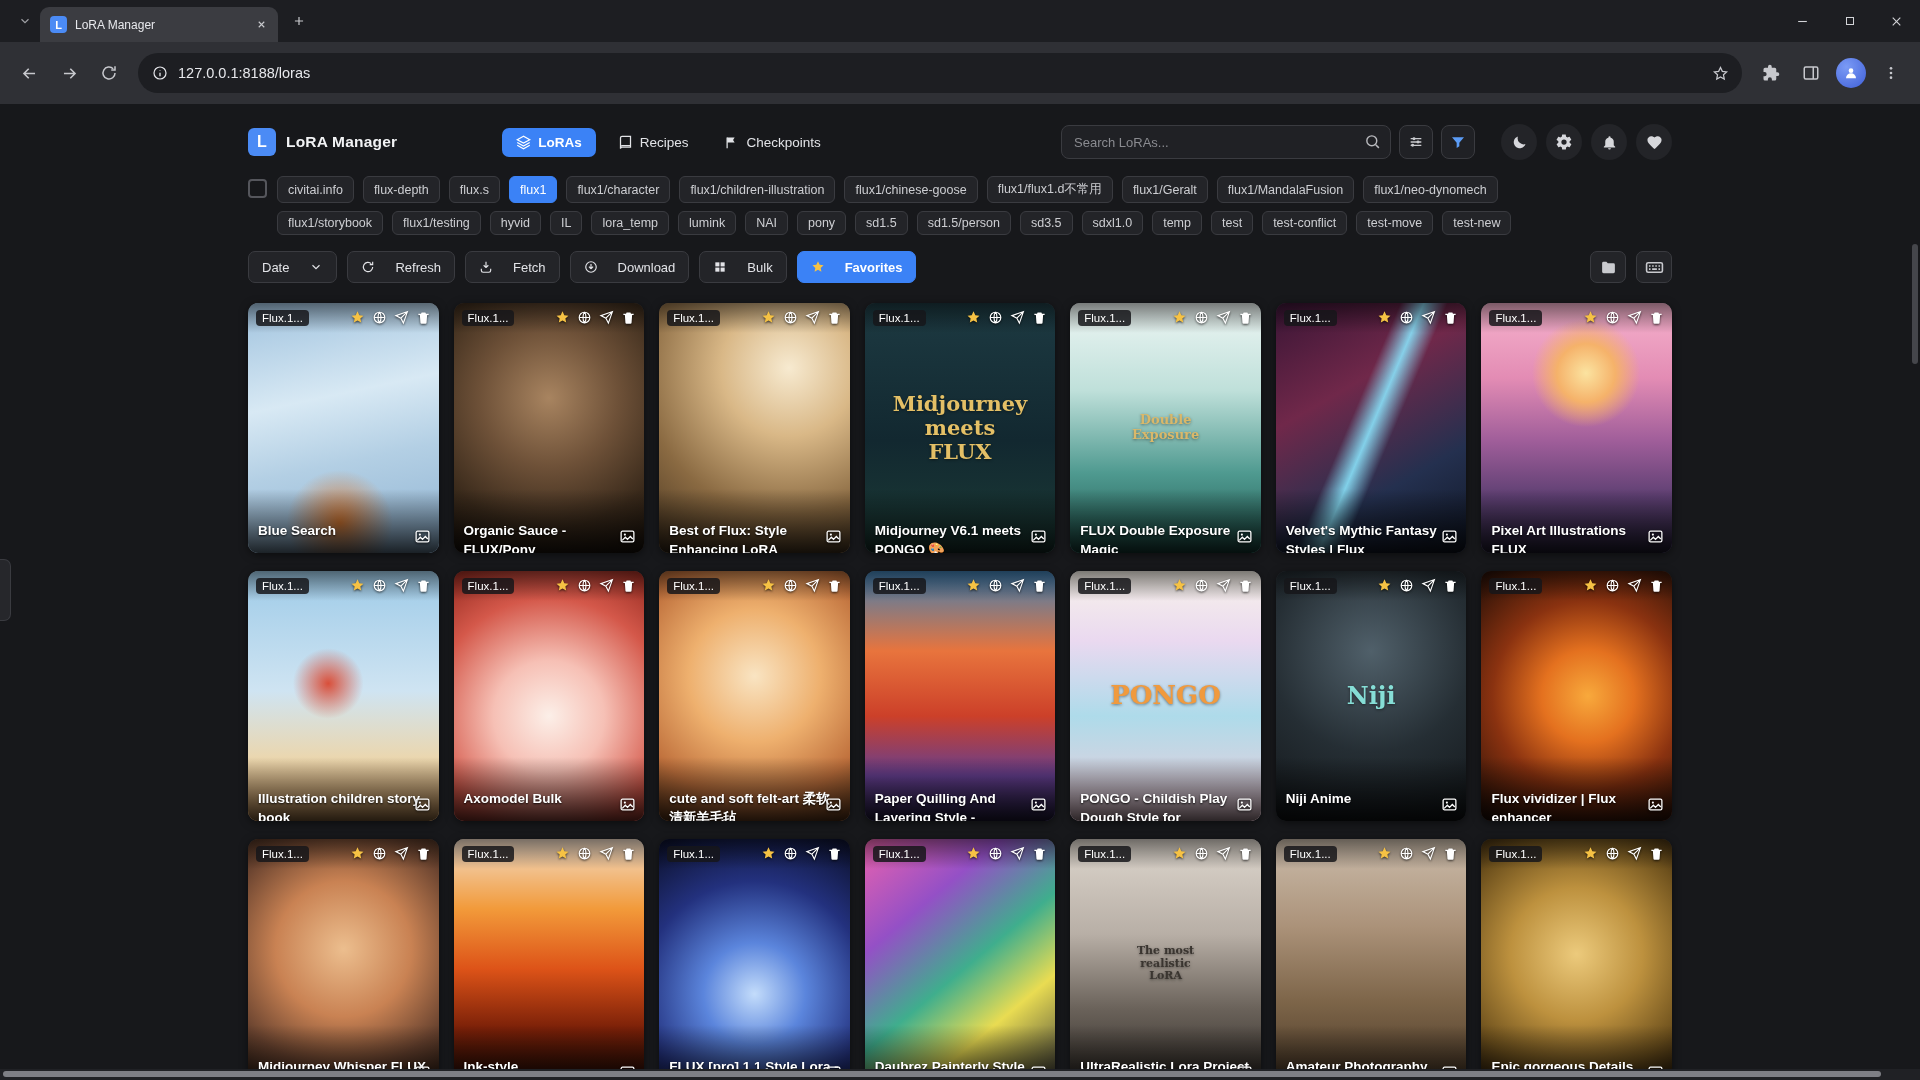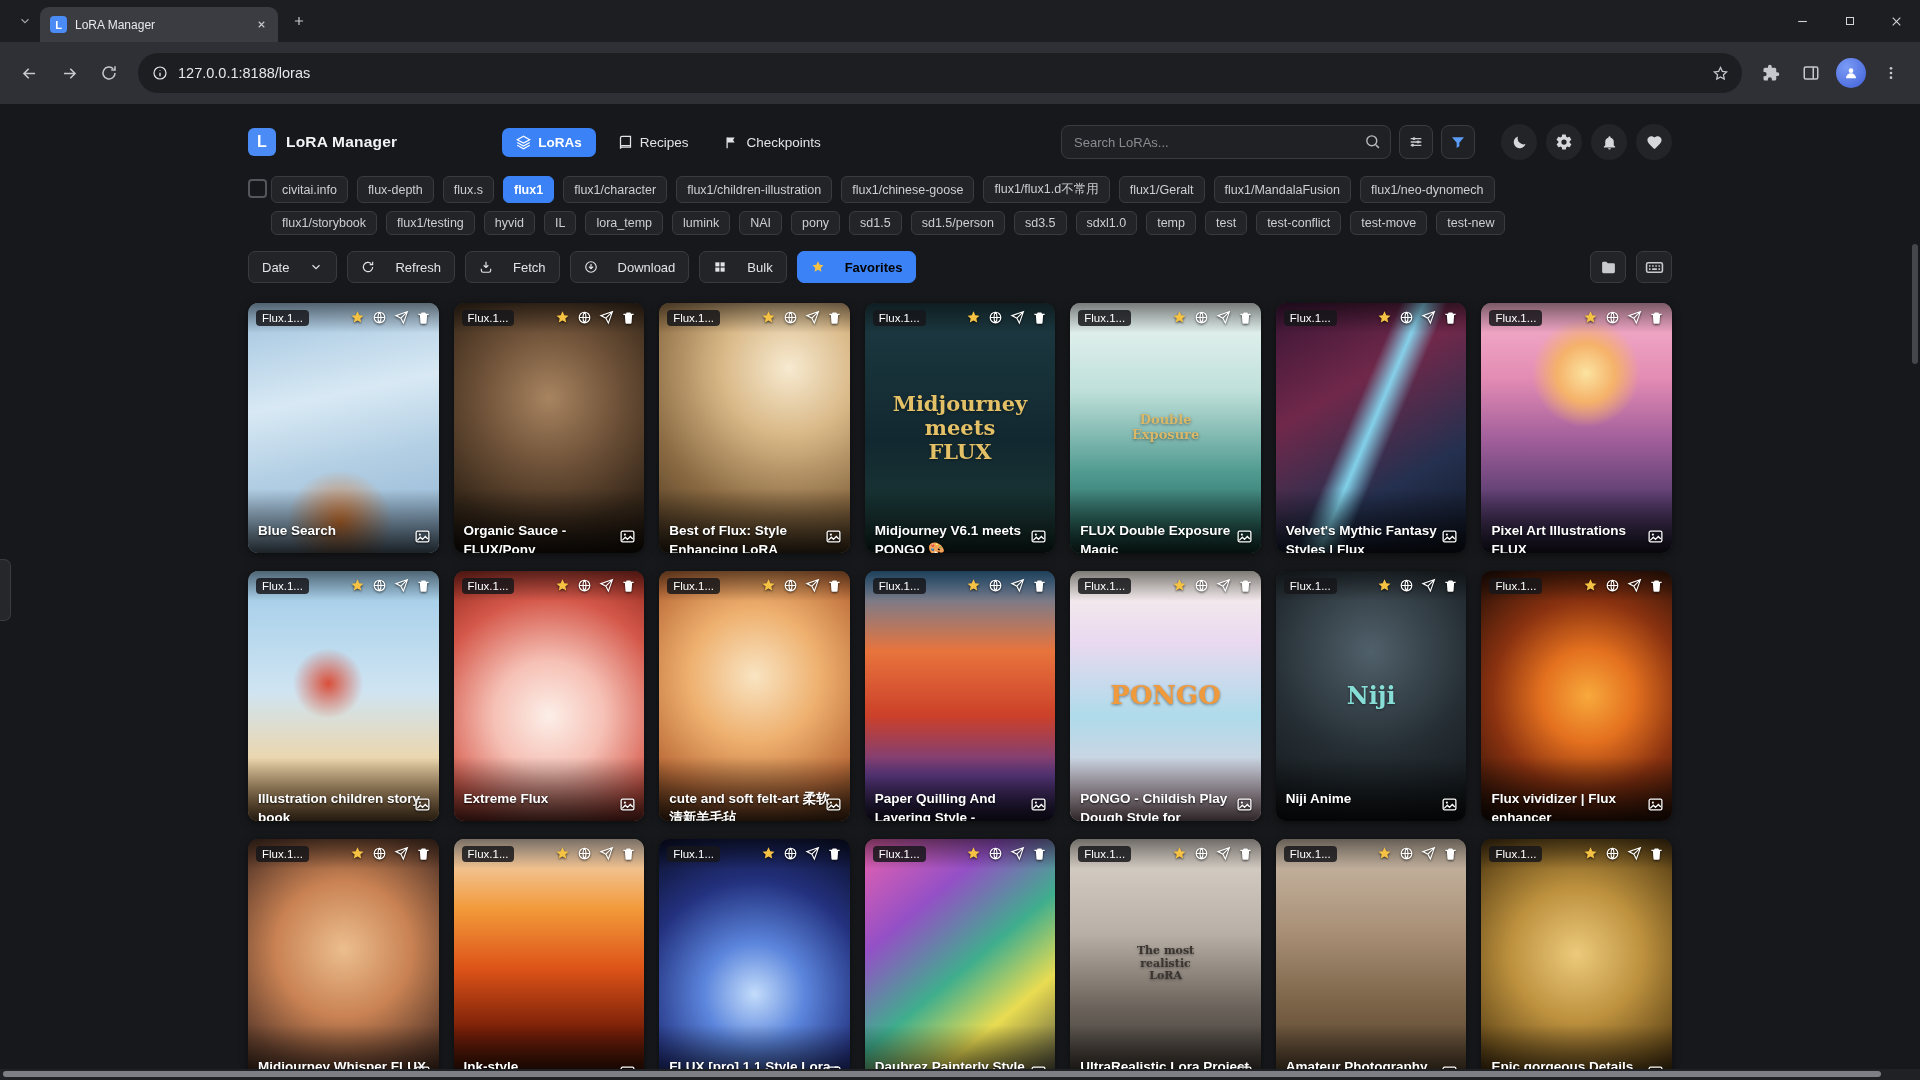--- a/index.html
+++ b/index.html
@@ -42,31 +42,31 @@
   .search-zone { margin-left:auto; display:flex; align-items:center; gap:8px; }
   .search-wrap { position:relative; width:330px; }
   .search-input { width:100%; height:34px; background:#202125; border:1px solid #3a3b40; border-radius:8px; color:#e6e7eb; font-size:13px; padding:0 36px 0 12px; font-family:inherit; }
   .search-input::placeholder { color:#8a8b90; }
   .search-icon { position:absolute; right:10px; top:8px; color:#b9babe; }
   .mini-btn { width:34px; height:34px; border-radius:8px; background:#202125; border:1px solid #3a3b40; display:flex; align-items:center; justify-content:center; color:#c9cace; }
   .mini-btn.filter { color:#5b9cf6; }
   .header-icons { display:flex; gap:9px; margin-left:26px; }
   .circle-btn { width:36px; height:36px; border-radius:50%; background:#232428; display:flex; align-items:center; justify-content:center; color:#d6d7db; }
 
-  .tags-zone { display:flex; align-items:flex-start; gap:4px; margin-top:8px; }
+  .tags-zone { display:flex; align-items:flex-start; gap:10px; margin-top:8px; }
   .select-box { width:19px; height:19px; margin-top:3px; border:2px solid #55565c; border-radius:4px; background:transparent; cursor:pointer; flex:0 0 auto; }
   .tag-rows { display:flex; flex-direction:column; gap:8px; }
   .tag-row { display:flex; gap:9px; }
   .tag { padding:4px 10px; background:#232428; border:1px solid #3a3b40; border-radius:6px; color:#cdced2; font-size:12.5px; white-space:nowrap; cursor:pointer; }
-  .tag-active { background:var(--accent); border-color:var(--accent); color:#fff; font-weight:700; }
+  .tag-active { background:var(--accent); border-color:var(--accent); color:#fff; font-weight:400; }
 
   .actions-row { display:flex; align-items:center; gap:10px; margin-top:16px; }
   .btn { display:flex; align-items:center; gap:20px; height:32px; padding:0 13px; background:#232428; border:1px solid #3a3b40; border-radius:7px; color:#e2e3e7; font-size:13px; }
   .btn svg { width:14px; height:14px; }
-  .btn-primary { background:var(--accent); border-color:var(--accent); color:#000000; font-weight:700; }
+  .btn-primary { background:var(--accent); border-color:var(--accent); color:#ffffff; font-weight:700; }
   .btn-primary .fav-star { color:var(--star); }
   .right-actions { margin-left:auto; display:flex; gap:10px; }
   .sq-btn { width:36px; height:32px; background:#232428; border:1px solid #3a3b40; border-radius:7px; display:flex; align-items:center; justify-content:center; color:#c9cace; }
 
   
   .grid { margin-top:20px; display:grid; grid-template-columns:repeat(7, 1fr); gap:18px 15px; }
   .card { position:relative; height:250px; border-radius:10px; overflow:hidden; background:#26272b; box-shadow:0 2px 8px rgba(0,0,0,.5); cursor:pointer; }
   .card-img { position:absolute; inset:0; display:flex; align-items:center; justify-content:center; }
   .img-text { font-weight:700; text-align:center; white-space:pre-line; line-height:1.15; text-shadow:0 1px 3px rgba(0,0,0,.45); font-family:"DejaVu Serif",serif; }
   .card-top { position:absolute; top:0; left:0; right:0; display:flex; align-items:flex-start; justify-content:space-between; padding:7px 8px; background:linear-gradient(rgba(0,0,0,.5), rgba(0,0,0,0)); }
@@ -693,21 +693,21 @@
                   </svg>
                 </span>
         <span class="ci">
                   <svg viewBox="0 0 24 24" fill="#fff">
                     <path d="M6.2 8h11.6l-.9 12.2a1.8 1.8 0 0 1-1.8 1.8H8.9a1.8 1.8 0 0 1-1.8-1.8L6.2 8zM9 4h6l1 2h4.2v2H3.8V6H8l1-2z"></path>
                   </svg>
                 </span>
       </span>
     </div>
     <div class="card-grad"></div>
-    <div class="card-title">Extreme Flux</div>
+    <div class="card-title">Axomodel Bulk</div>
     <span class="card-imgicon">
               <svg viewBox="0 0 24 24" fill="none" stroke="#fff" stroke-width="1.8">
                 <rect x="3" y="4.5" width="18" height="15" rx="2"></rect>
                 <circle cx="8.3" cy="9.3" r="1.5" fill="#fff" stroke="none"></circle>
                 <path d="M4.5 17.5l4.5-4.5 3 3 4-4 3.5 3.5"></path>
               </svg>
             </span>
           </div>
           <div class="card">
     <div class="card-img" style="background:radial-gradient(circle at 50% 42%, #f9e4c2 0%, #eeb06e 38%, #c0713d 72%, #70401d 100%)"></div>

